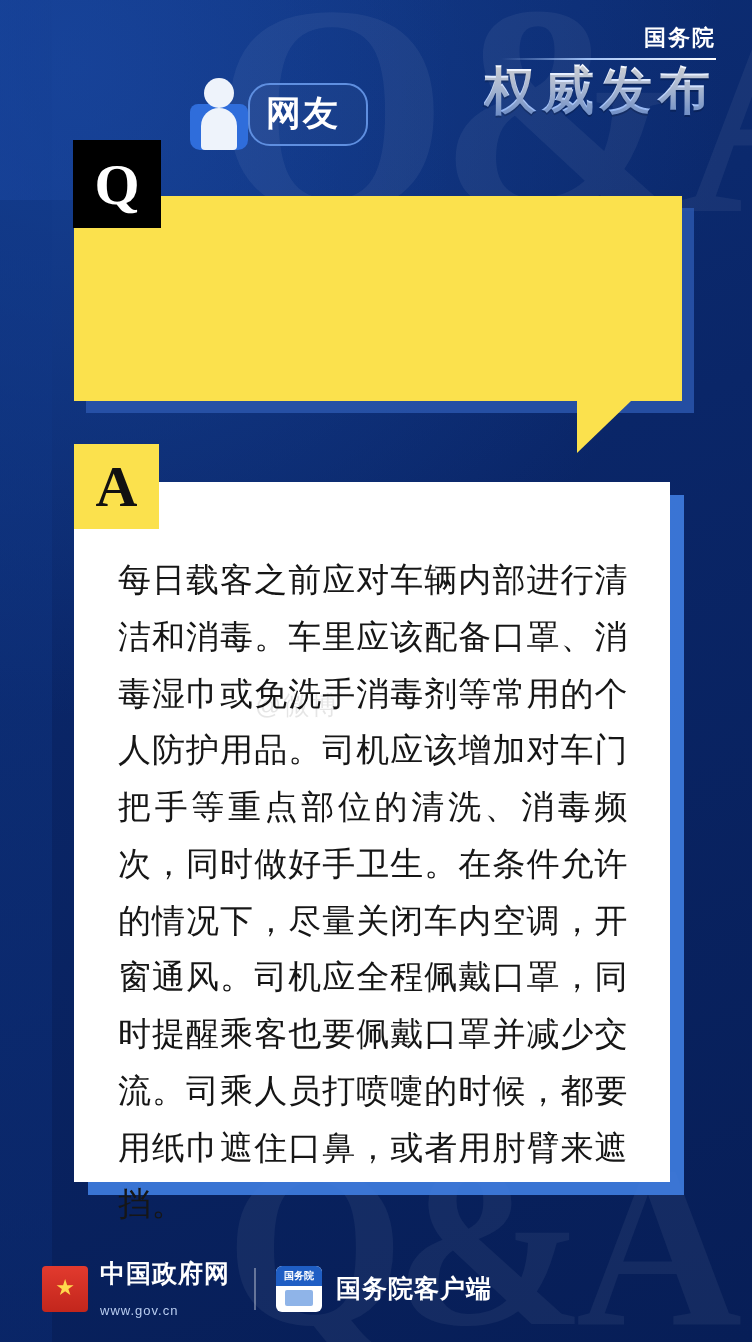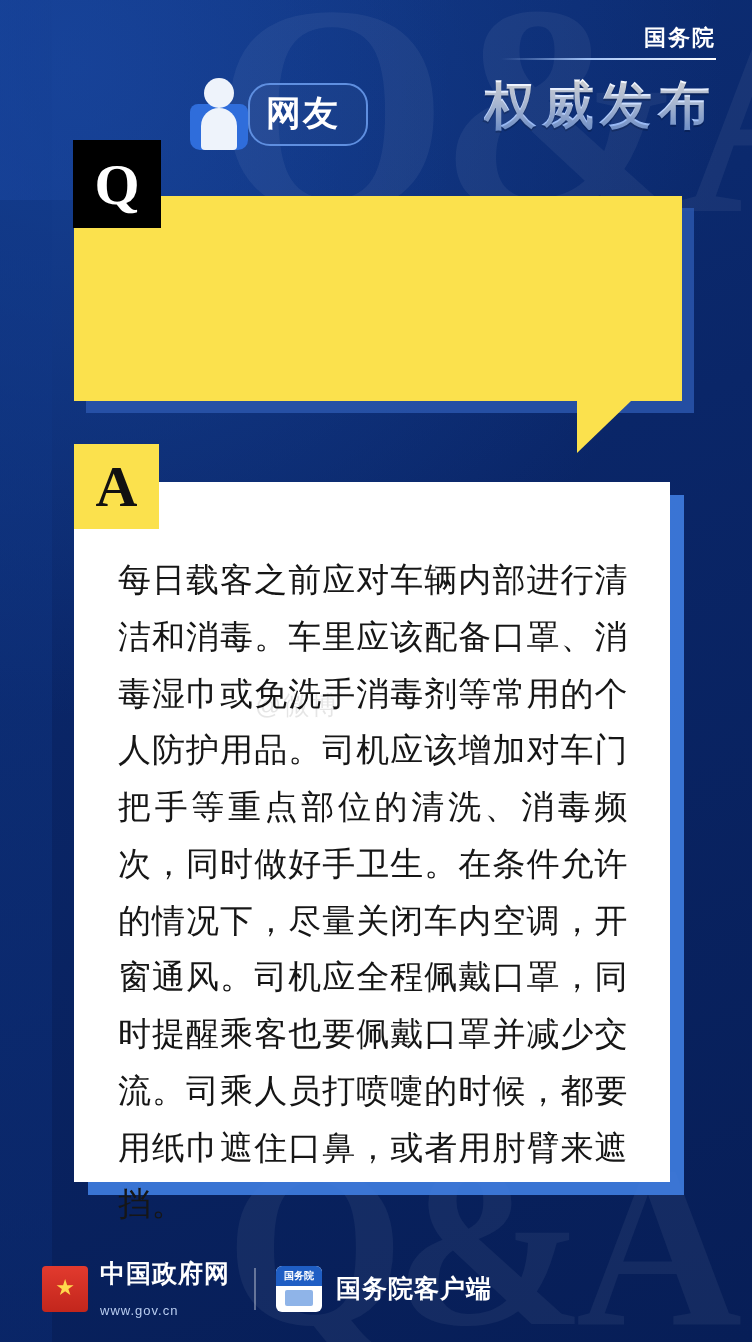--- a/index.html
+++ b/index.html
@@ -137,21 +137,21 @@
     line-height: 1.28;
     font-family: "Liberation Sans", sans-serif;
   }
   .brand-rule {
     margin: 6px 0 2px auto;
     width: 215px;
     height: 2px;
     background: linear-gradient(90deg, rgba(255,255,255,0) 0%, #9fc0f5 40%, #ffffff 100%);
   }
   .brand-title {
-    margin-top: 17px;
+    margin-top: 2px;
     font-family: Liberation Serif, serif;
     font-weight: bold;
     font-size: 52px;
     letter-spacing: 6px;
     line-height: 1.1;
     background: linear-gradient(180deg, #ffffff 0%, #cfe0ff 45%, #7fa7ef 100%);
     -webkit-background-clip: text;
     background-clip: text;
     color: transparent;
     text-shadow: 0 2px 0 rgba(0,0,0,.18);

